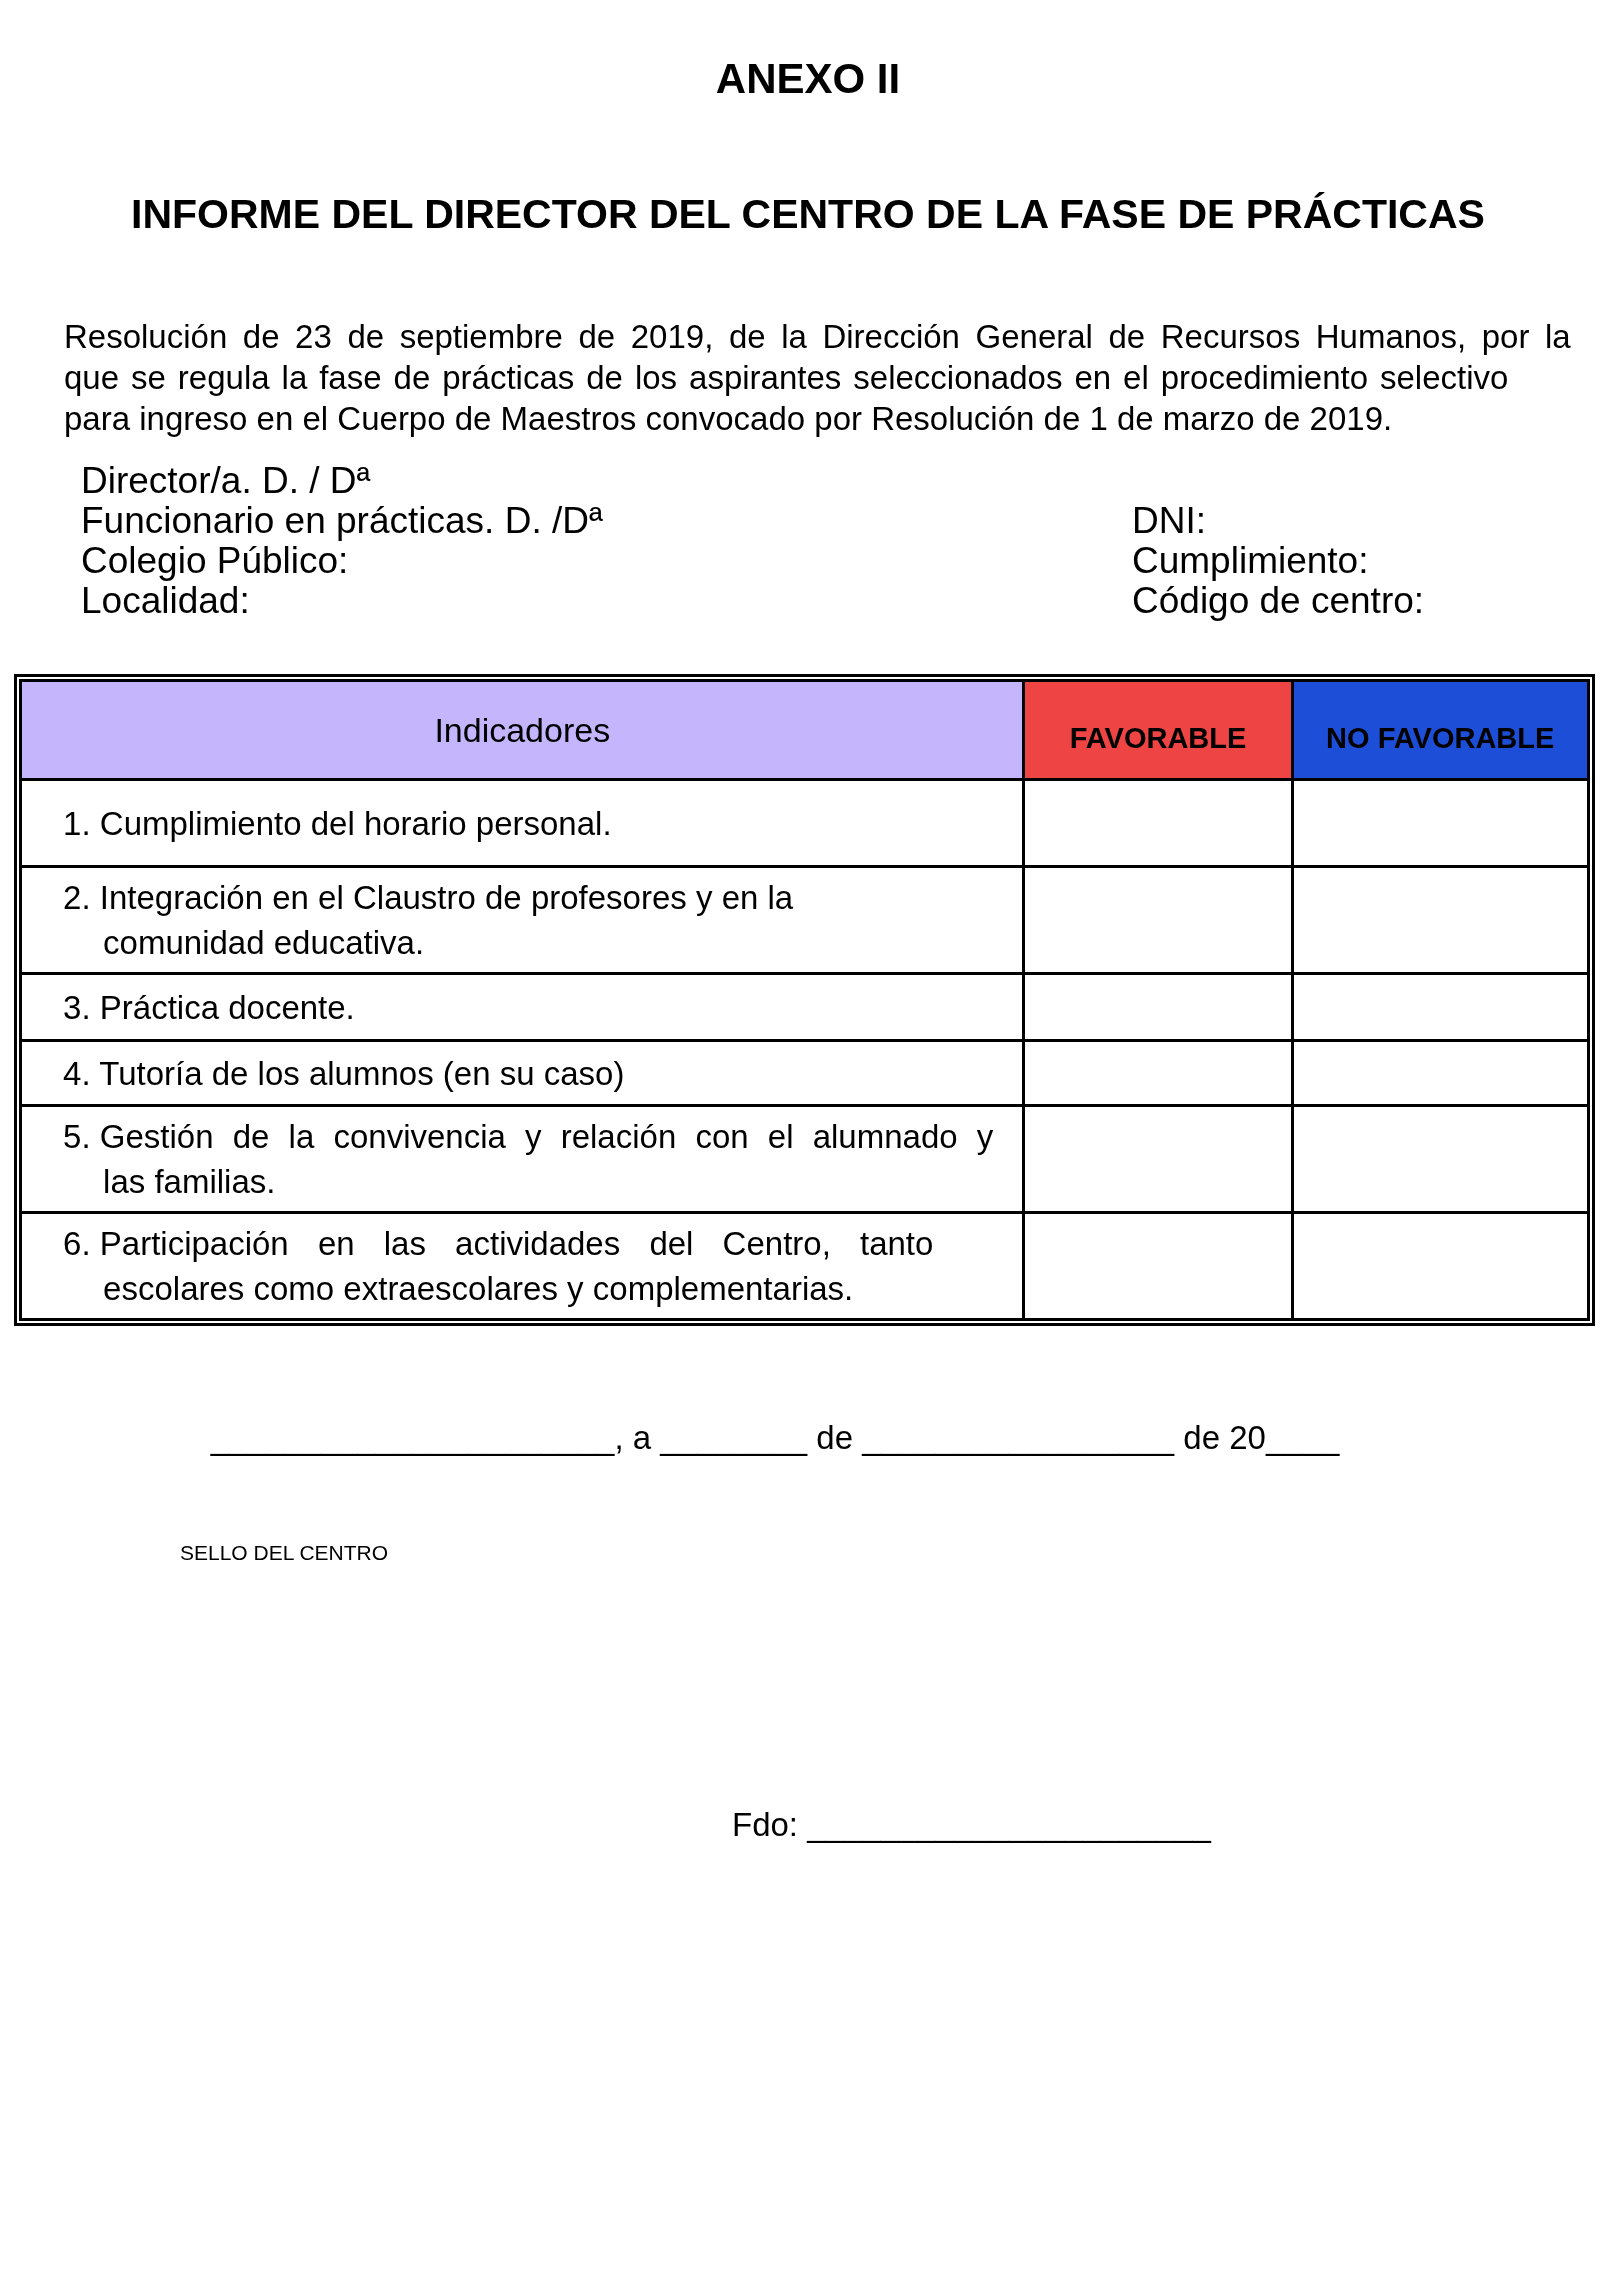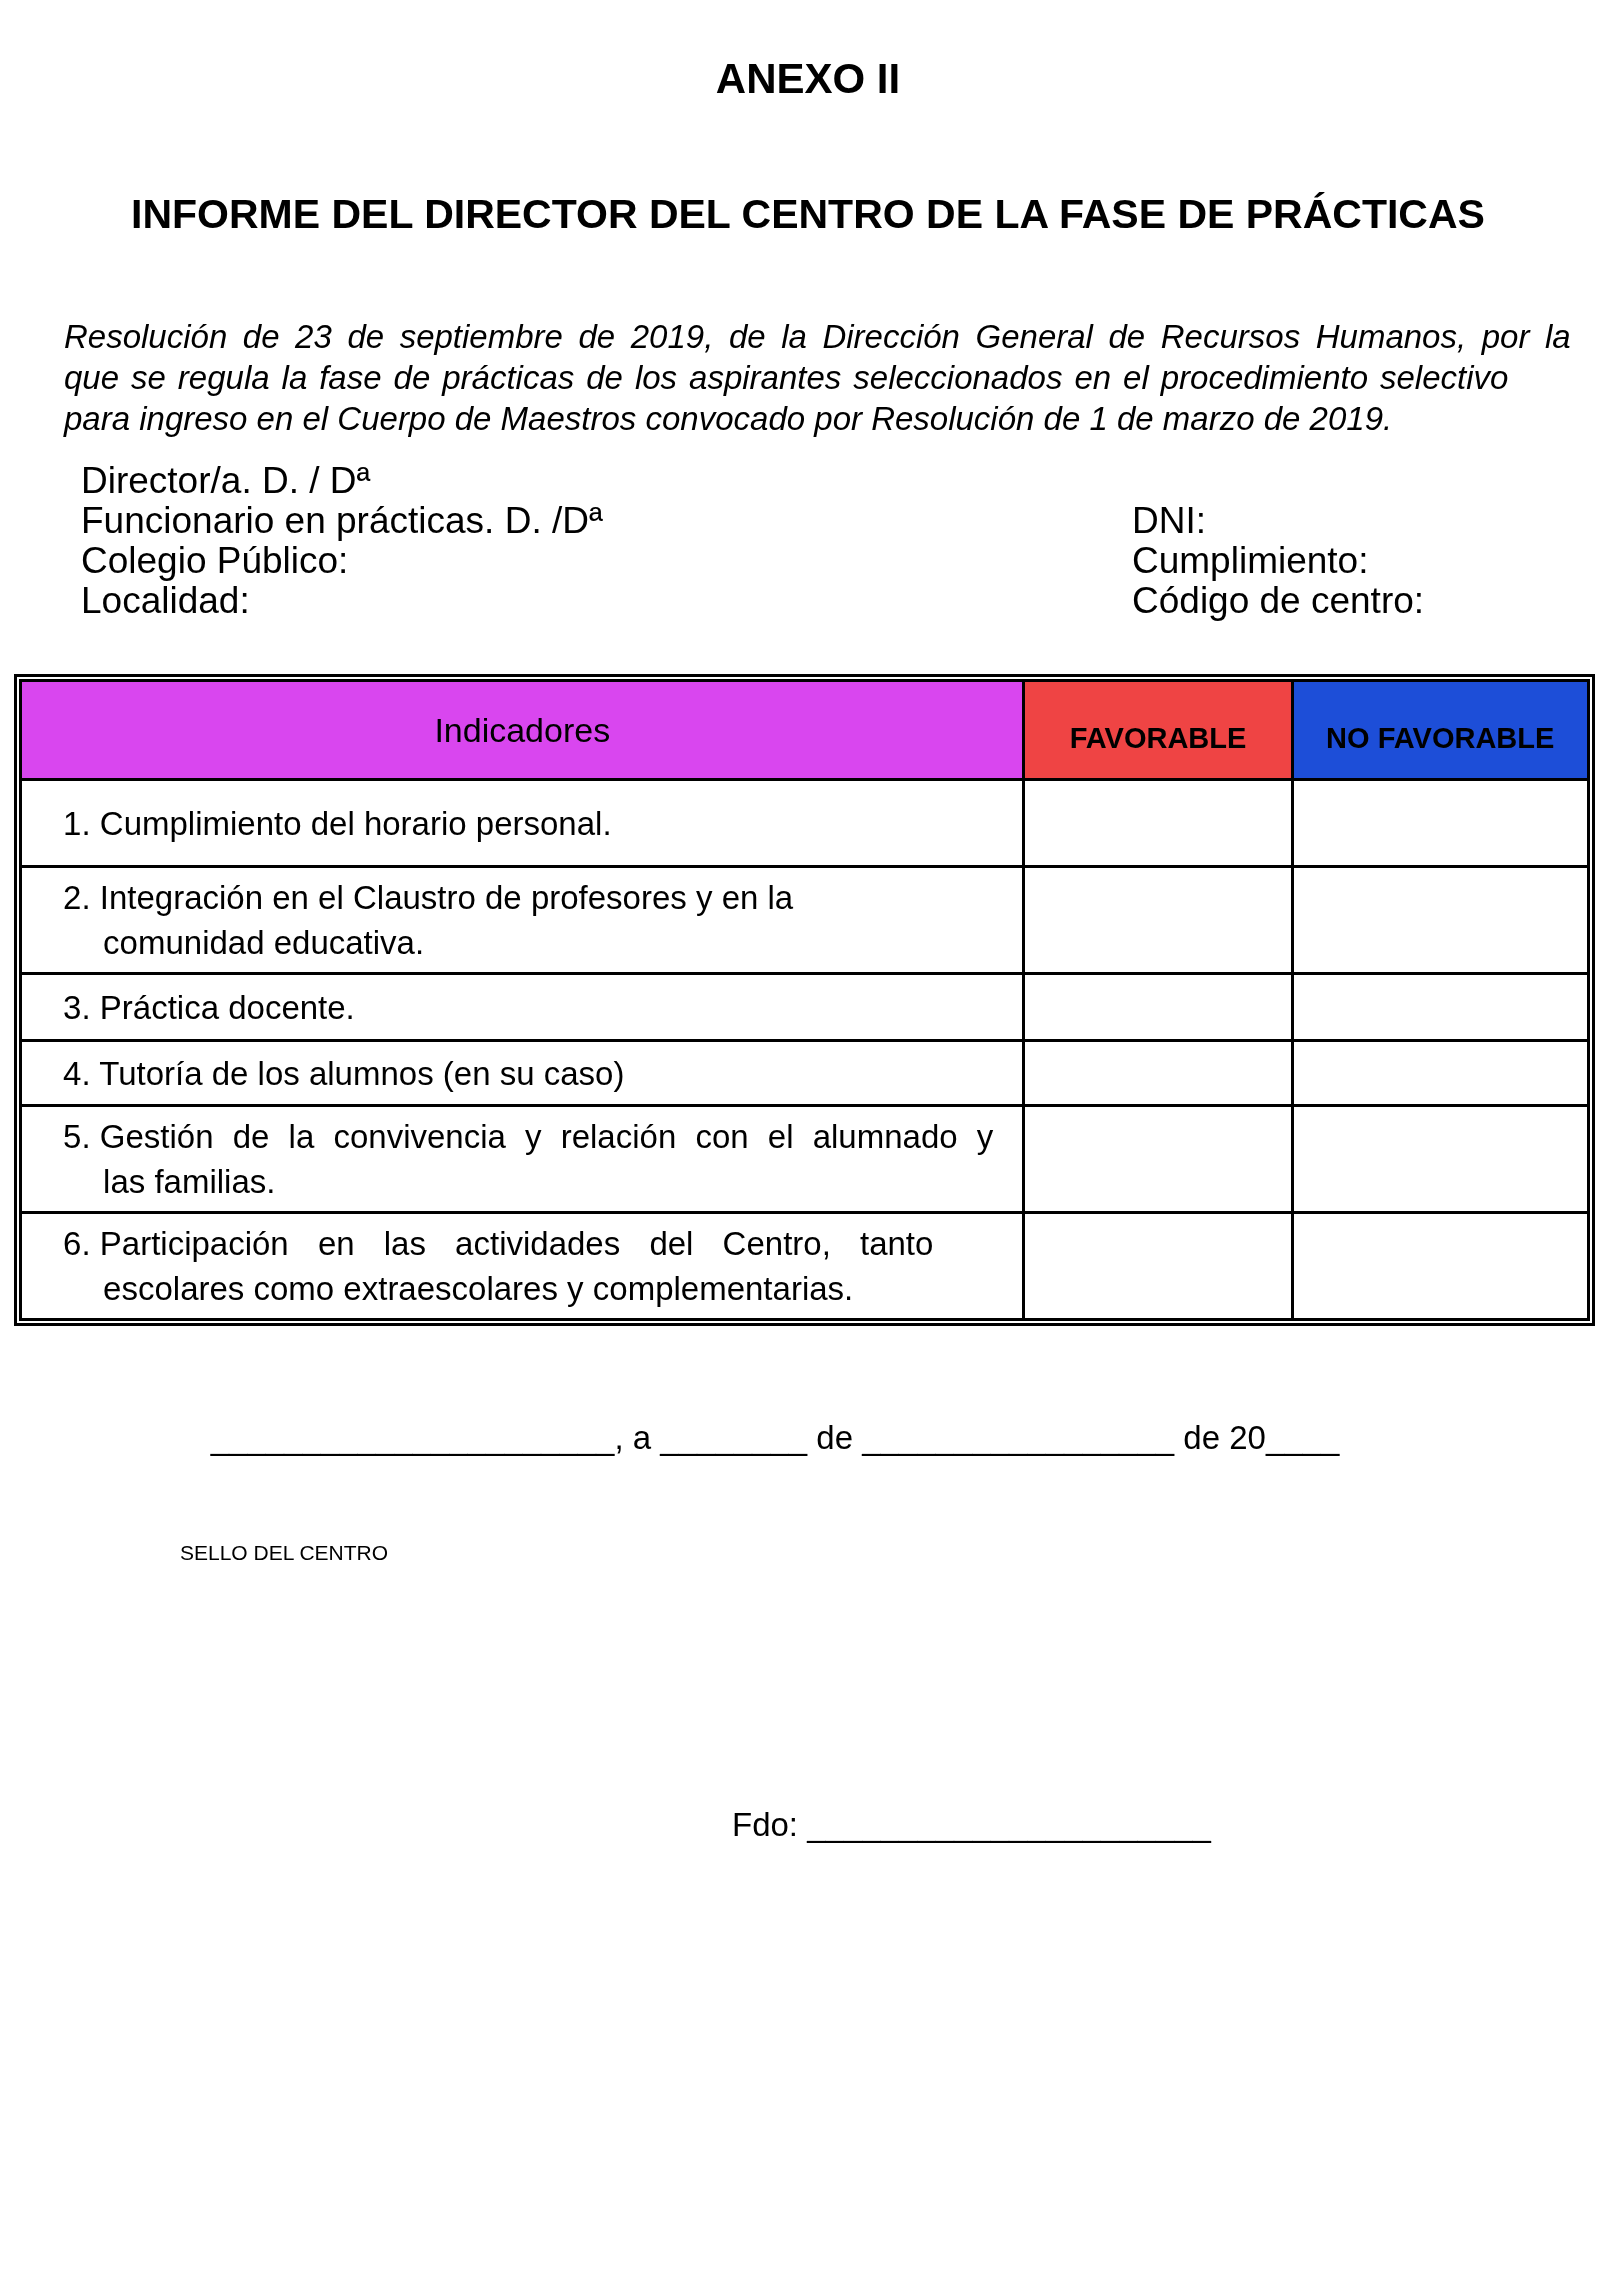--- a/index.html
+++ b/index.html
@@ -16,21 +16,21 @@
     position: absolute; top: 55px; left: 0; width: 100%;
     text-align: center; font-size: 42px; font-weight: bold;
   }
   .doc-title {
     position: absolute; top: 191px; left: 0; width: 100%;
     text-align: center; font-size: 41px; font-weight: bold;
     white-space: nowrap;
   }
   .intro {
     position: absolute; top: 316px; left: 64px; width: 1533px;
-    font-size: 33px; font-style: italic; line-height: 41px;
+    font-size: 33px; line-height: 41px;
   }
   .intro .l1 { word-spacing: 6.4px; }
   .intro .l2 { word-spacing: 2.8px; }
   .fields { position: absolute; top: 461px; left: 81px; width: 1472px; font-size: 37px; }
   .field-row { position: relative; height: 40px; line-height: 40px; }
   .field-right { position: absolute; left: 1051px; top: 0; }
   .tbl-wrap {
     position: absolute; top: 674px; left: 14px; width: 1581px;
     border: 3.5px solid #000; padding: 2.1px; box-sizing: border-box;
   }
@@ -106,21 +106,21 @@
 
   <div class="tbl-wrap">
     <table class="ind-table">
       <colgroup>
           <col class="c1">
           <col class="c2">
           <col class="c3">
         </colgroup>
       <thead>
         <tr>
-          <th class="head-ind" style="background:#d946ef">Indicadores</th>
+          <th class="head-ind" style="background:#c4b5fd">Indicadores</th>
           <th class="head-fav" style="background:#ef4444">FAVORABLE</th>
           <th class="head-fav" style="background:#1d4ed8">NO FAVORABLE</th>
         </tr>
       </thead>
       <tbody>
         <tr class="r1">
           <td class="ind-cell"><span>1.</span> <span class="t1">Cumplimiento del horario personal.</span></td>
           <td></td>
           <td></td>
         </tr>

